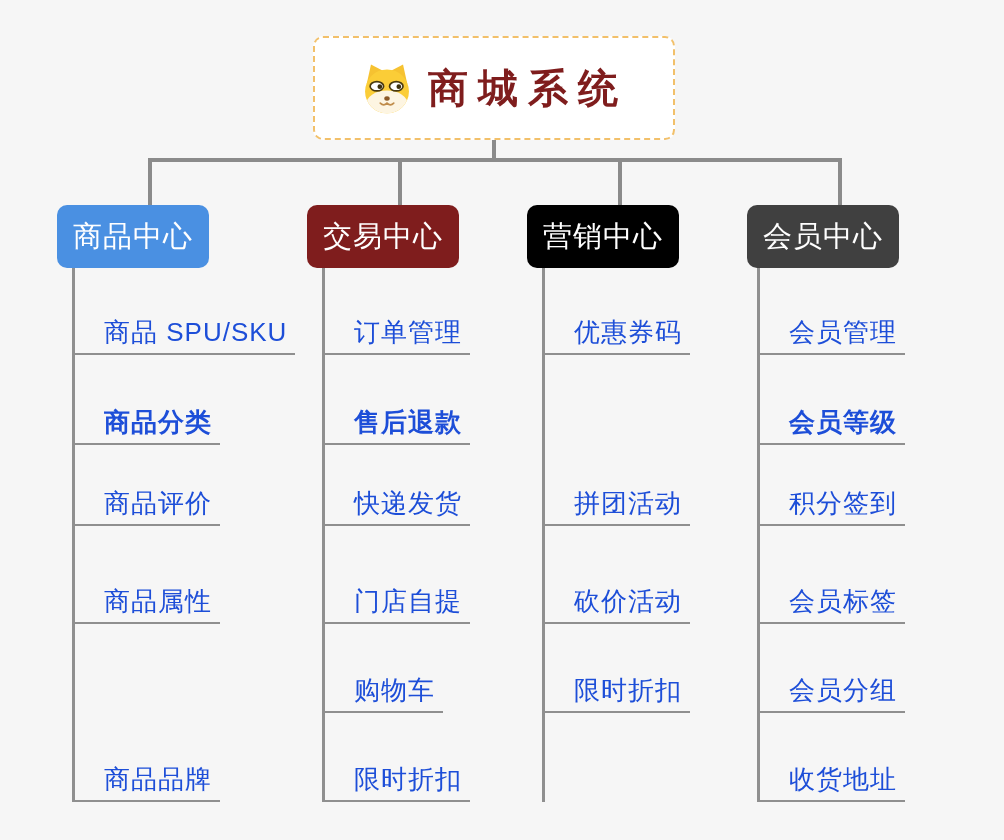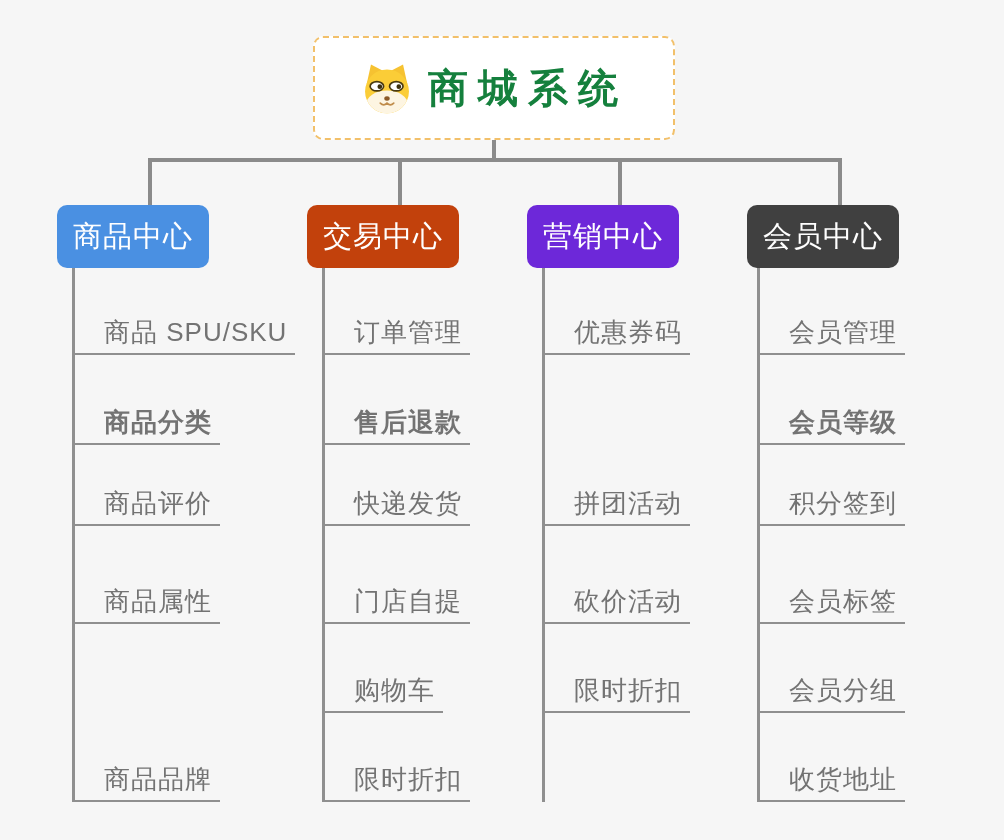--- a/index.html
+++ b/index.html
@@ -11,46 +11,46 @@
   .line { position:absolute; background:#8b8b8b; }
 
   
   .root-node {
     position:absolute; left:313px; top:36px; width:362px; height:104px;
     box-sizing:border-box; background:#ffffff;
     border:2px dashed #f2c06a; border-radius:10px;
     display:flex; align-items:center; justify-content:center; gap:14px;
   }
   .root-title {
-    font-size:40px; font-weight:600; color:#15803d;
+    font-size:40px; font-weight:600; color:#7f1d1d;
     letter-spacing:10px; white-space:nowrap; line-height:1;
   }
 
   
   .branch-box {
     position:absolute; top:205px; width:152px; height:63px;
     border-radius:10px; display:flex; align-items:center; justify-content:center;
     color:#ffffff; font-size:29px; letter-spacing:1px; white-space:nowrap;
   }
   .b0 { left:57px;  background:#4a90e2; }
-  .b1 { left:307px; background:#c2410c; }
-  .b2 { left:527px; background:#6d28d9; }
+  .b1 { left:307px; background:#7f1d1d; }
+  .b2 { left:527px; background:#000000; }
   .b3 { left:747px; background:#404040; }
 
   
   .column { position:absolute; top:268px; width:250px; height:535px; }
   .c0 { left:72px; } .c1 { left:322px; } .c2 { left:542px; } .c3 { left:757px; }
   .column::before {
     content:""; position:absolute; left:0; top:0; width:3px; height:534px;
     background:#8f8f8f;
   }
   .leaf {
     position:absolute; left:0; display:inline-block; white-space:nowrap;
     padding:0 8px 6px 32px; border-bottom:2px solid #8f8f8f;
-    font-size:26px; line-height:30px; letter-spacing:1px; color:#737373;
+    font-size:26px; line-height:30px; letter-spacing:1px; color:#1d4ed8;
   }
   .r0 { top:49px; } .r1 { top:139px;font-weight:bold; } .r2 { top:220px; }
   .r3 { top:318px; } .r4 { top:407px; } .r5 { top:496px; }
 </style>
 </head>
 <body>
 
 <div class="canvas">
 
   <div class="line" style="left:492px; top:140px; width:4px; height:20px;"></div>

